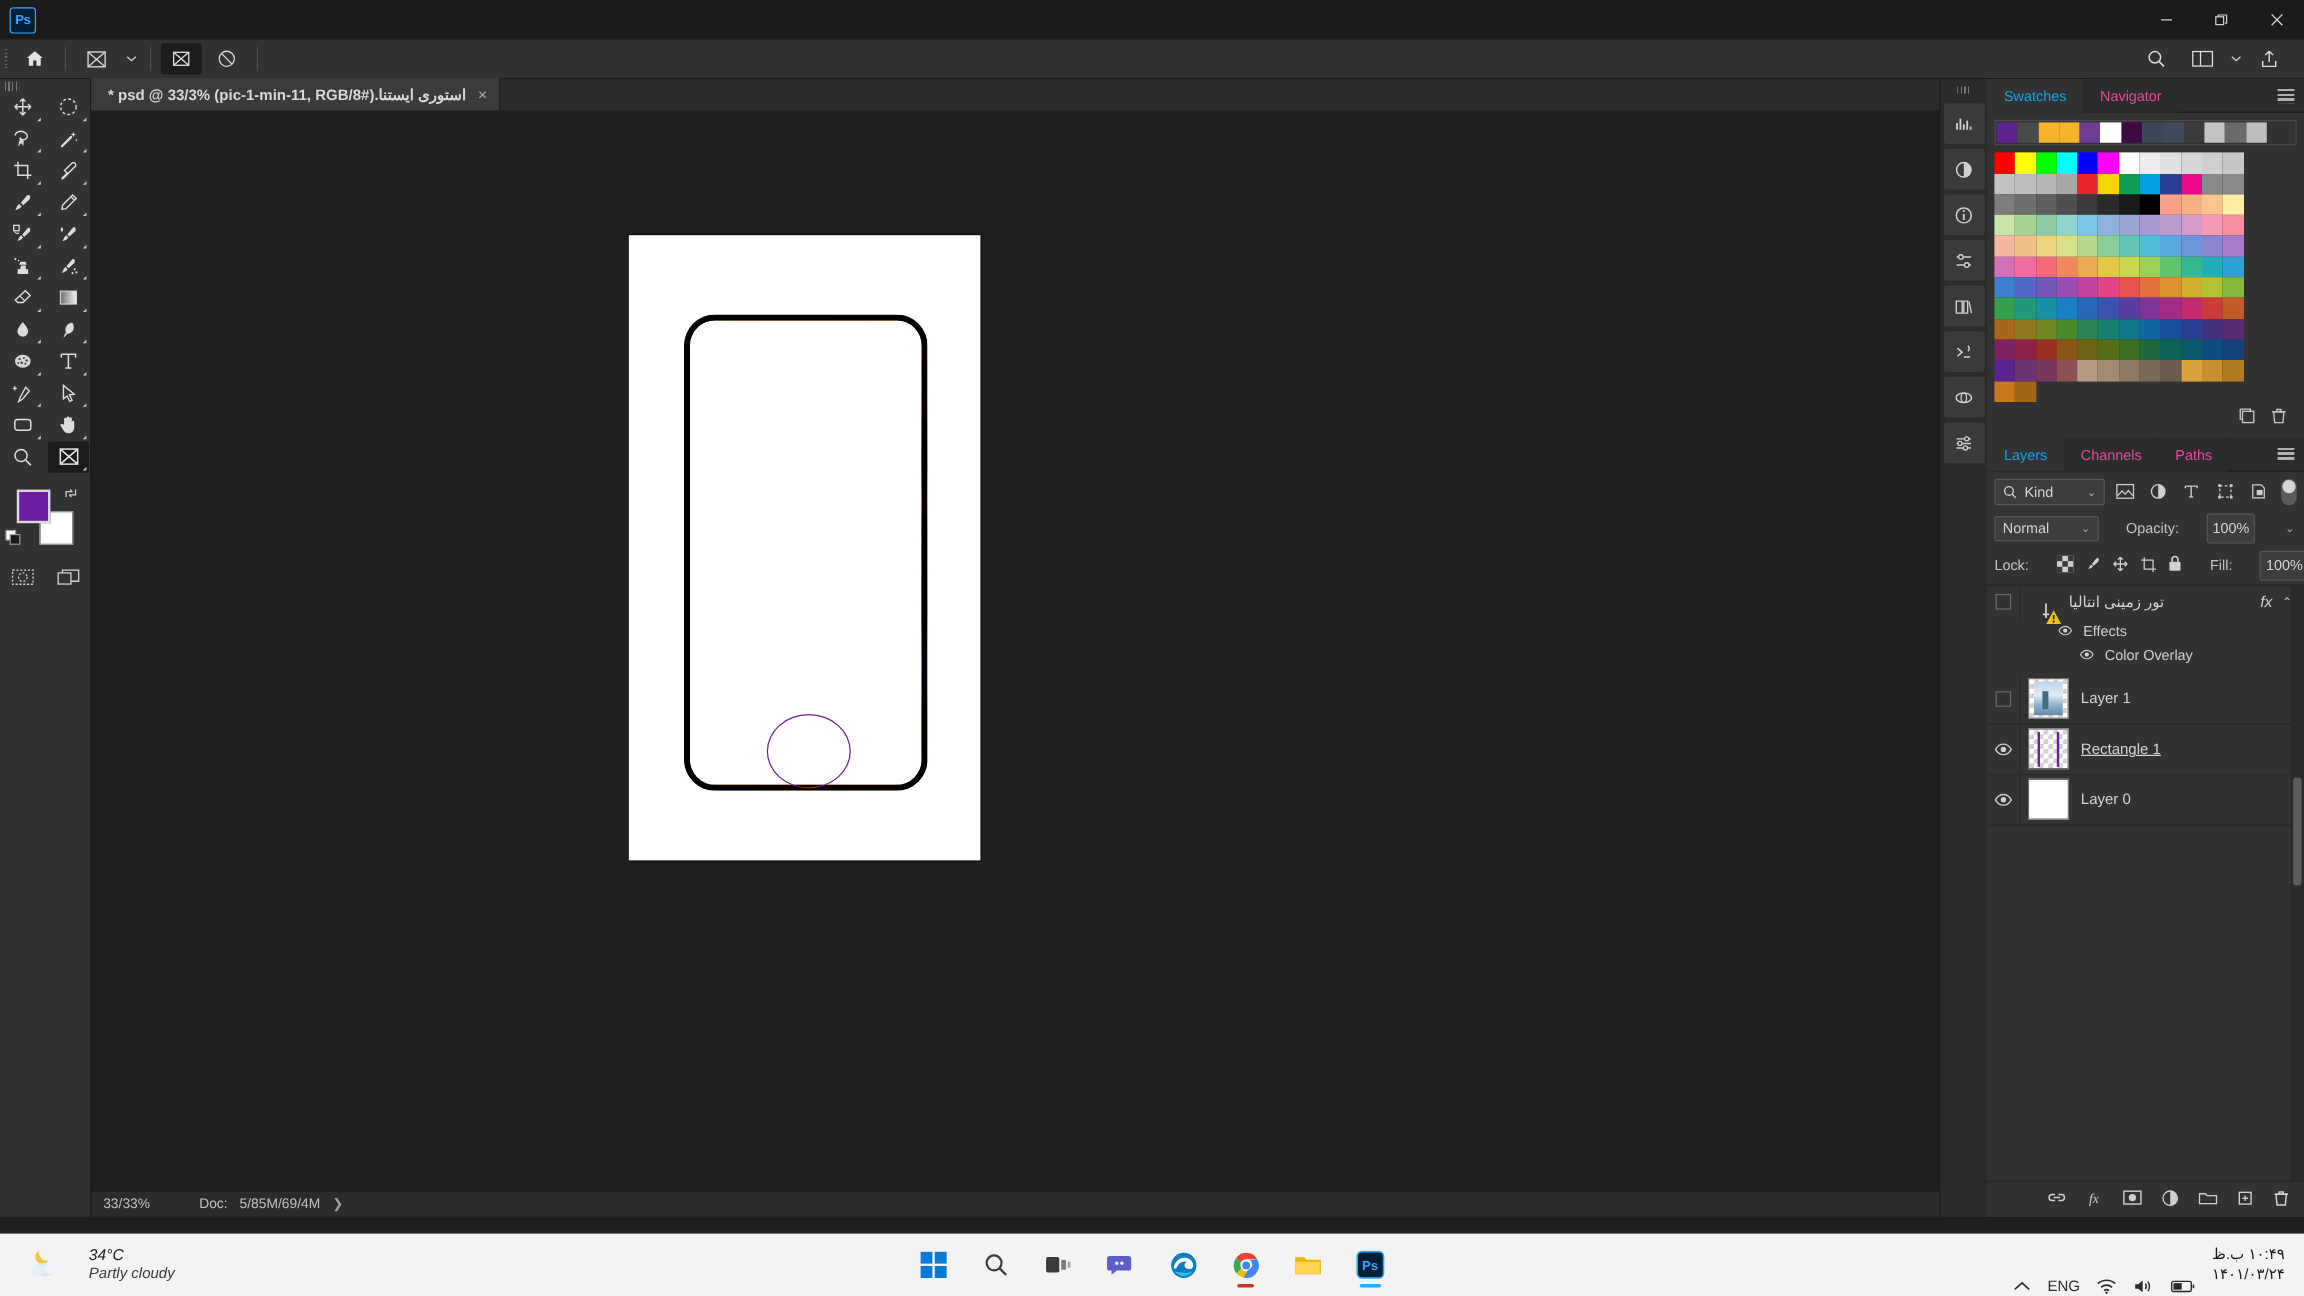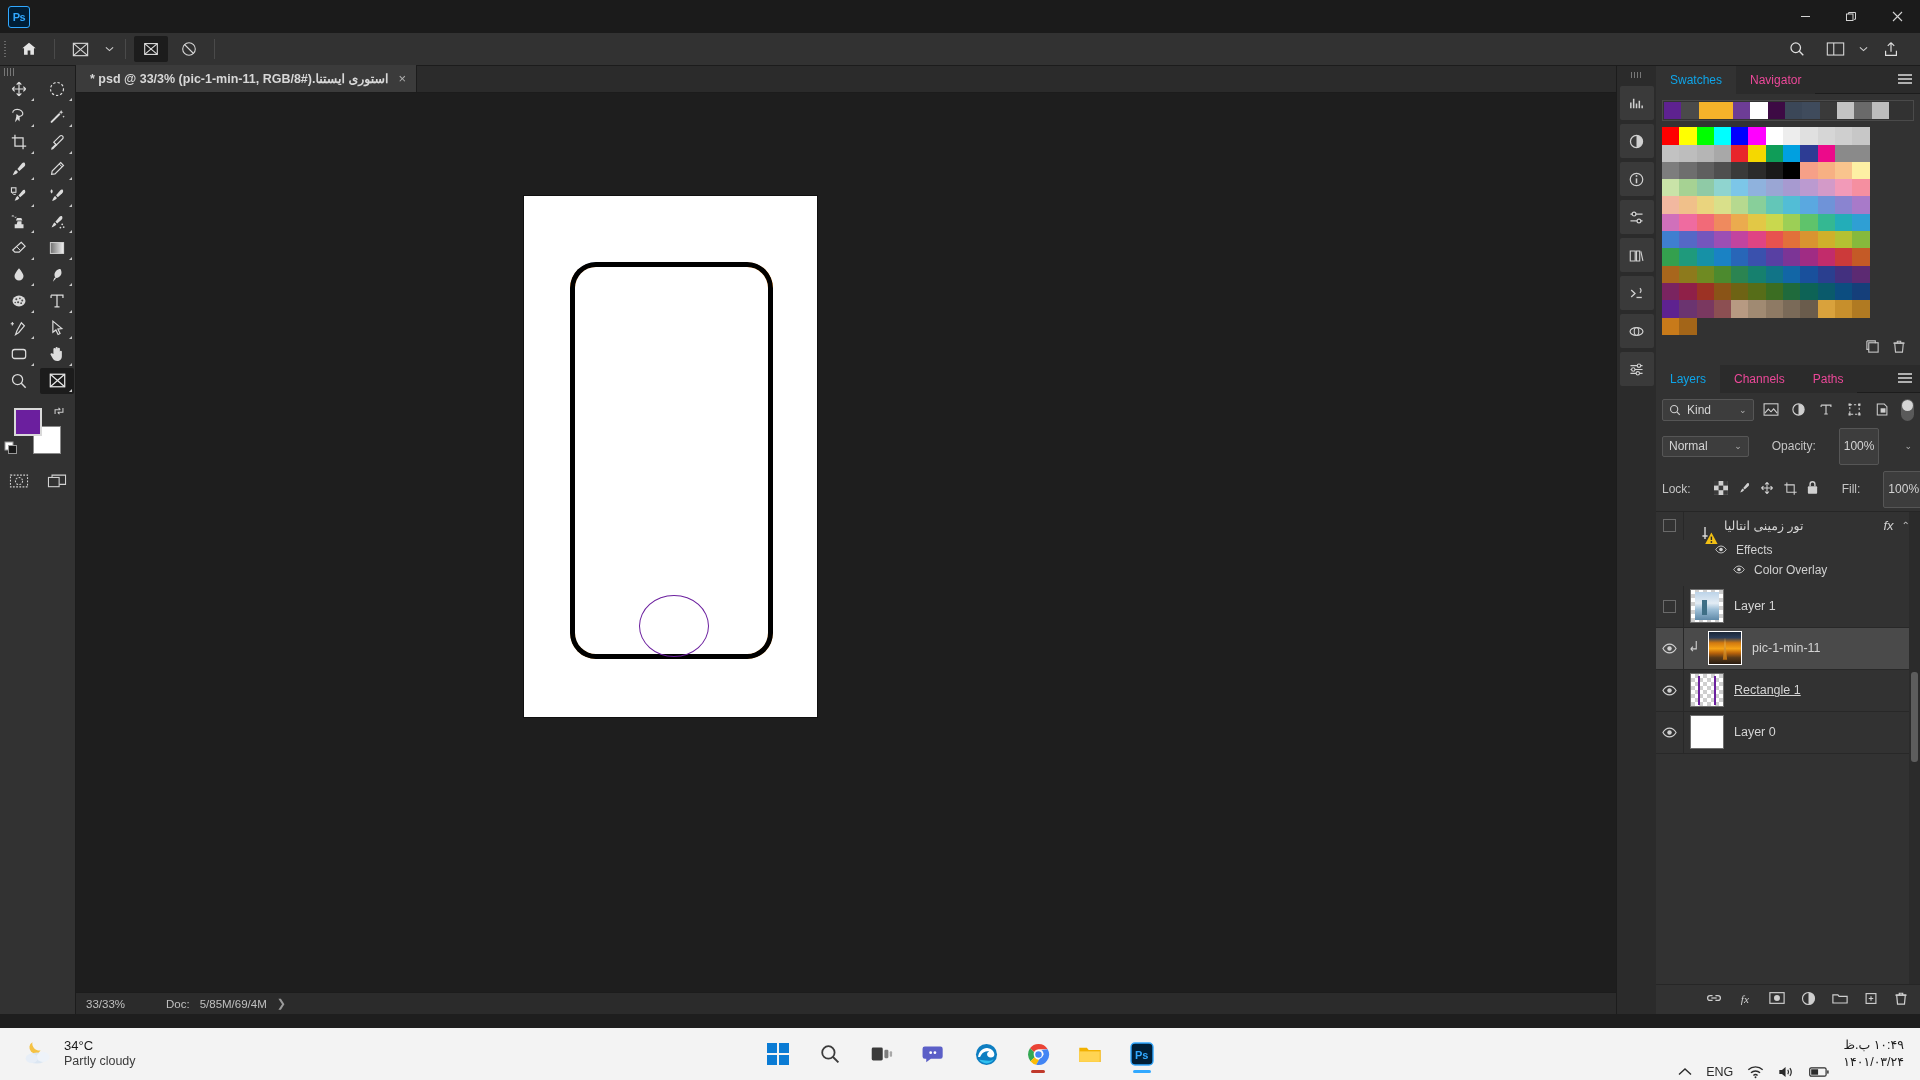--- a/index.html
+++ b/index.html
@@ -250,21 +250,21 @@
   .blend-row, .lock-row {
     display: flex; align-items: center; gap: 23px; padding: 3px 6px; font-size: 12px;
   }
   .blend-select {
     display: flex; align-items: center; background: #3d3d3d; border: 1px solid #565656;
     border-radius: 2px; height: 21px; padding: 0 6px; width: 122px; color: #d4d4d4;
   }
   .blend-select .caret { margin-left: auto; color: #b0b0b0; font-size: 9px; }
   .num-field {
     display: flex; align-items: center; background: #3d3d3d; border: 1px solid #565656;
-    border-radius: 2px; height: 37px; padding: 0 4px; color: #d4d4d4; font-size: 12px;
+    border-radius: 2px; height: 25px; padding: 0 4px; color: #d4d4d4; font-size: 12px;
   }
   .num-caret { color: #b0b0b0; font-size: 9px; padding: 0 2px; }
   .lock-label { color: #c4c4c4; }
   .lock-icons { display: flex; align-items: center; gap: 9px; color: #d0d0d0; }
 
   .layer-list { flex: 1; overflow: hidden; position: relative; border-top: 1px solid #262626; }
   .layer-row {
     display: flex; align-items: center; height: 42px;
     border-bottom: 1px solid #282828; padding-right: 6px; position: relative;
   }
@@ -309,21 +309,21 @@
   }
   .panel-scroll .thumbbar {
     position: absolute; left: 2px; width: 7px; background: #5d5d5d; border-radius: 3px;
   }
 
   
   .taskbar {
     position: absolute; left: 0; bottom: 0; width: 1920px; height: 52px;
     background: #f3f3f3; display: flex; align-items: center;
   }
-  .weather { display: flex; align-items: center; gap: 10px; padding-left: 20px; }
+  .weather { display: flex; align-items: center; gap: 20px; padding-left: 20px; font-style: italic; }
   .weather-text { line-height: 1.25; }
   .weather-temp { font-size: 13px; color: #1a1a1a; }
   .weather-desc { font-size: 12.5px; color: #3a3a3a; }
   .tb-center {
     position: absolute; left: 50%; transform: translateX(-50%);
     display: flex; align-items: center; gap: 6px;
   }
   .tb-app {
     width: 46px; height: 44px; display: flex; align-items: center; justify-content: center;
     border-radius: 5px; position: relative;
@@ -1090,36 +1090,20 @@
             <div class="eye-cell">
               <span class="eye-empty"></span>
             </div>
             <span style="width:0px;"></span>
             <div class="thumb">
               <div style="position:absolute;left:12%;top:6%;width:76%;height:88%;background:linear-gradient(180deg,#bcd3e8 0%,#e3ecf4 40%,#9fc0d8 62%,#5f89a8 100%);"></div>
               <div style="position:absolute;left:34%;top:30%;width:16%;height:48%;background:#3f6f86;"></div>
             </div>
             <span class="layer-name">Layer 1</span>
           </div>
-          <div class="layer-row selected">
-            <div class="eye-cell">
-              <svg width="15" height="11" viewBox="0 0 16 11">
-                <path d="M8 .8C3.6.8 1 5.5 1 5.5s2.6 4.7 7 4.7 7-4.7 7-4.7S12.4.8 8 .8z" fill="none" stroke="#d0d0d0" stroke-width="1.2"></path>
-                <circle cx="8" cy="5.5" r="2.4" fill="#d0d0d0"></circle>
-              </svg>
-            </div>
-            <span style="width:14px; margin-left:4px; color:#d0d0d0;"><svg width="11" height="13" viewBox="0 0 12 14">
-                <path d="M9 1v8.6H3M3 9.6l2.4-2.4M3 9.6l2.4 2.4" fill="none" stroke="#d0d0d0" stroke-width="1.2"></path>
-              </svg></span>
-            <div class="thumb selected-thumb">
-              <div style="position:absolute;inset:0;background:linear-gradient(180deg,#1b2738 0%,#2c3d57 18%,#d2790f 34%,#f6a416 52%,#b8620b 66%,#5a3a18 80%,#2a1c10 100%);"></div>
-              <div style="position:absolute;left:38%;top:16%;width:24%;height:70%;background:linear-gradient(180deg,#f9c55a,#b8690c);clip-path:polygon(50% 0,62% 48%,78% 100%,22% 100%,38% 48%);"></div>
-            </div>
-            <span class="layer-name">pic-1-min-11</span>
-          </div>
           <div class="layer-row">
             <div class="eye-cell">
               <svg width="15" height="11" viewBox="0 0 16 11">
                 <path d="M8 .8C3.6.8 1 5.5 1 5.5s2.6 4.7 7 4.7 7-4.7 7-4.7S12.4.8 8 .8z" fill="none" stroke="#d0d0d0" stroke-width="1.2"></path>
                 <circle cx="8" cy="5.5" r="2.4" fill="#d0d0d0"></circle>
               </svg>
             </div>
             <span style="width:0px;"></span>
             <div class="thumb">
               <div style="position:absolute;left:22%;top:4%;width:2px;height:92%;background:#6b1f9e;"></div>

